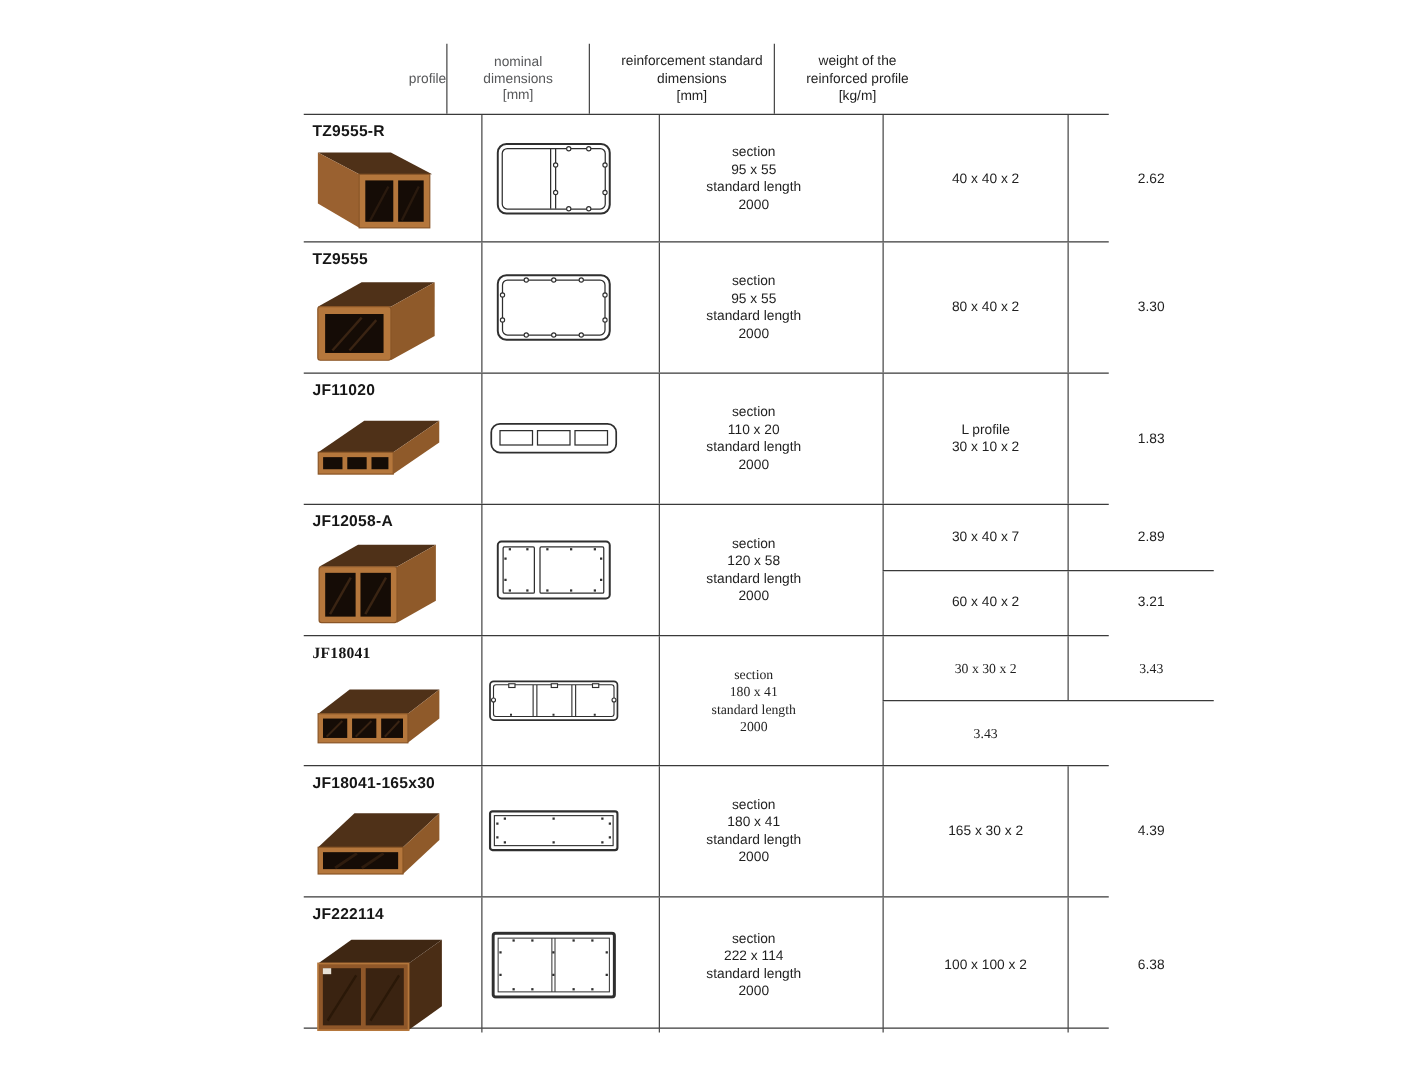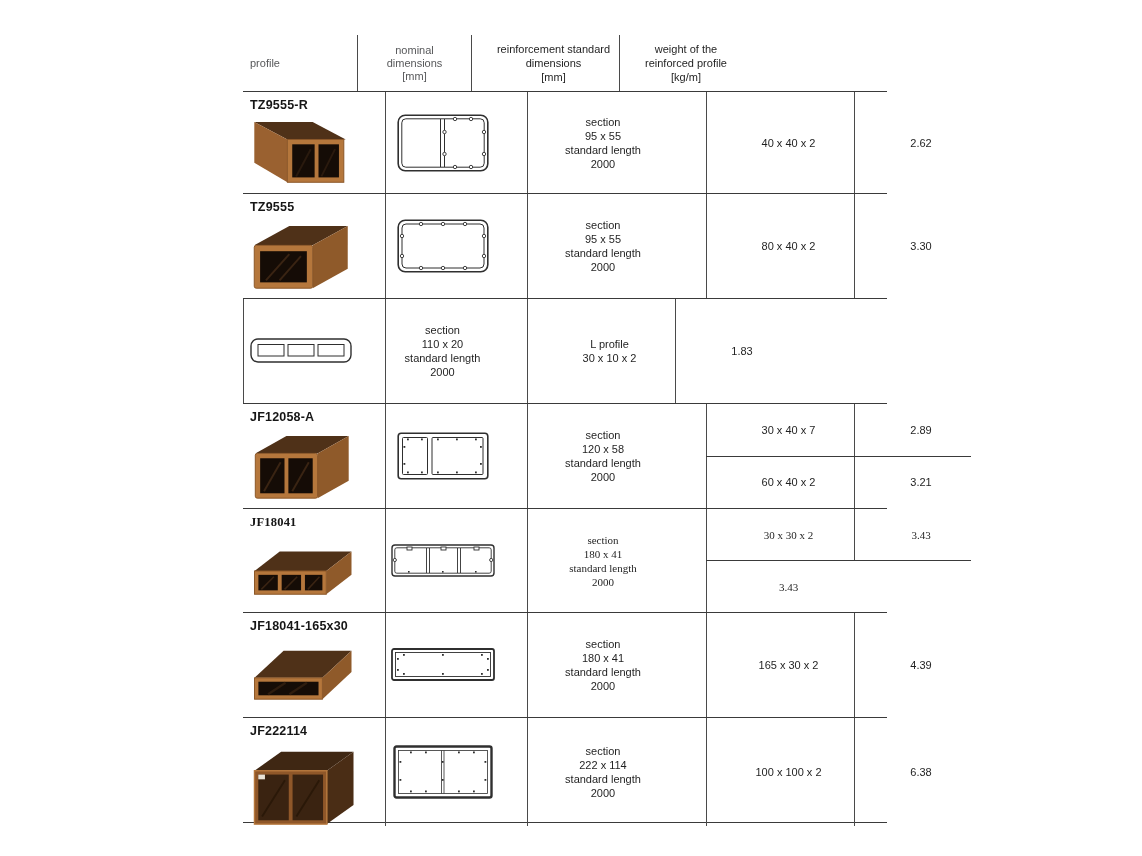--- a/index.html
+++ b/index.html
@@ -11,21 +11,21 @@
   .table-wrap{position:absolute;left:243px;top:35px;width:644px;}
   .hrow,.row{display:grid;grid-template-columns:114px 114px 151px 265px;box-sizing:border-box;}
   .hrow{height:57px;border-bottom:1.5px solid #3a3a3a;}
   .row{border-bottom:1.5px solid #3a3a3a;gap:28px;}
   .r-h102{height:102px;} .r-h105{height:105px;} .r-h104{height:104px;font-family:Liberation Serif, serif;}
   .cell{box-sizing:border-box;position:relative;}
   .bl{border-left:1px solid #4a4a4a;}
   
   .hcell{display:flex;flex-direction:column;justify-content:center;align-items:center;
          font-size:11px;line-height:13px;color:#57585a;text-align:center;}
-  .hcell.left{align-items:flex-start;padding-left:7px;}
+  .hcell.left{align-items:flex-end;padding-left:7px;}
   
   .c-profile{padding:6px 2px 0 7px;}
   .pname{font-size:12.5px;font-weight:bold;color:#161616;letter-spacing:0.2px;}
   .photo{display:block;margin:8px 0 0 2px;}
   
   .c-cross{display:flex;align-items:center;justify-content:center;}
   
   .c-nominal{display:flex;flex-direction:column;justify-content:center;align-items:center;
              font-size:11px;line-height:14px;color:#1f1f1f;text-align:center;}
   
@@ -151,20 +151,31 @@
       <div class="cell bl">
         <div>80 x 40 x 2</div>
       </div>
       <div class="cell bl">
         <div>3.30</div>
       </div>
     </div>
   </div>
 
   <div class="row r-h105">
+    <div class="cell c-profile">
+      <div class="pname">JF11020</div>
+      <svg class="photo" width="102" height="60" viewBox="0 0 104 62">
+        <polygon points="2,36 64,36 102,10 40,10" fill="#4f3118"></polygon>
+        <polygon points="64,36 102,10 102,28 64,54" fill="#8f5a2a"></polygon>
+        <rect x="2" y="36" width="62" height="18" fill="#b5773c" stroke="#8a5526" stroke-width="1"></rect>
+        <rect x="6" y="40" width="16" height="10" fill="#150c06"></rect>
+        <rect x="26" y="40" width="16" height="10" fill="#150c06"></rect>
+        <rect x="46" y="40" width="14" height="10" fill="#150c06"></rect>
+      </svg>
+    </div>
     <div class="cell c-cross bl">
       <svg width="102" height="26" viewBox="0 0 102 26">
         <rect class="cs-line" x="1" y="1" width="100" height="23" rx="7" stroke-width="1.4"></rect>
         <rect class="cs-line" x="8" y="6.5" width="26" height="11.5" stroke-width="1"></rect>
         <rect class="cs-line" x="38" y="6.5" width="26" height="11.5" stroke-width="1"></rect>
         <rect class="cs-line" x="68" y="6.5" width="26" height="11.5" stroke-width="1"></rect>
       </svg>
     </div>
     <div class="cell c-nominal bl">
       <div>section</div>

